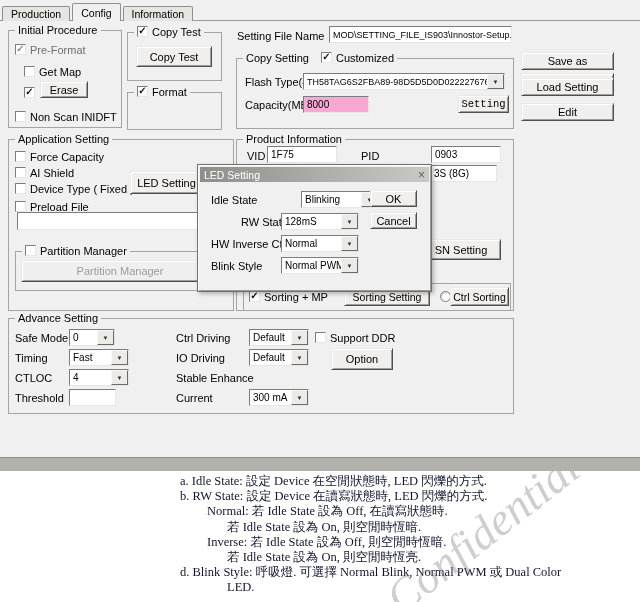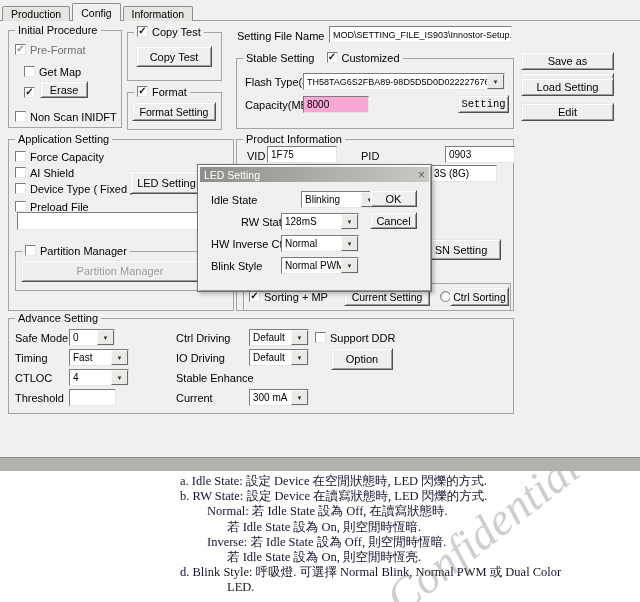--- a/index.html
+++ b/index.html
@@ -125,29 +125,28 @@
 
     <div class="grp" style="left:127px;top:92px;width:93px;height:36px;">
       <div class="legend">
         <div class="cb inline">
           <span class="bx">
               <span class="ck">✓</span>
             </span>
           <span class="lb">Format</span>
         </div>
       </div>
-      <div class="btn sm" style="left:4px;top:9px;width:84px;height:19px;">Format Setting</div>
     </div>
 
     <span class="lab" style="left:237px;top:30px;">Setting File Name</span>
     <div class="field" style="left:329px;top:26px;width:183px;height:17px;font-size:9px;">MOD\SETTING_FILE_IS903\Innostor-Setup.ini</div>
 
     <div class="grp" style="left:236px;top:58px;width:276px;height:69px;">
       <div class="legend">
-        <span class="lb">Stable Setting</span>
+        <span class="lb">Copy Setting</span>
         <div class="cb inline">
           <span class="bx">
               <span class="ck">✓</span>
             </span>
           <span class="lb">Customized</span>
         </div>
       </div>
       <span class="lab" style="left:8px;top:17px;">Flash Type(4)</span>
       <div class="combo" style="left:66px;top:14px;width:202px;height:17px;">
         <span class="val" style="font-size:9px;">TH58TAG6S2FBA89-98D5D5D0D022227676D5D5</span>
@@ -192,31 +191,31 @@
         </div>
         <div class="btn disabled" style="left:5px;top:8px;width:198px;height:22px;">Partition Manager</div>
       </div>
     </div>
 
     <div class="grp" style="left:236px;top:139px;width:276px;height:170px;">
       <span class="grp-name">Product Information</span>
       <span class="lab" style="left:10px;top:10px;">VID</span>
       <div class="field" style="left:30px;top:6px;width:70px;height:17px;">1F75</div>
       <span class="lab" style="left:124px;top:10px;">PID</span>
-      <div class="field" style="left:194px;top:6px;width:70px;height:17px;margin-left:14px;">0903</div>
+      <div class="field" style="left:194px;top:6px;width:70px;height:17px;">0903</div>
       <div class="field" style="left:30px;top:25px;width:230px;height:17px;padding-left:166px;">3S (8G)</div>
       <div class="btn" style="left:184px;top:99px;width:80px;height:21px;">SN Setting</div>
       <div class="grp" style="left:6px;top:143px;width:266px;height:26px;">
         <div class="cb" style="left:5px;top:6px;">
           <span class="bx">
               <span class="ck">✓</span>
             </span>
           <span class="lb">Sorting + MP</span>
         </div>
-        <div class="btn sm" style="left:100px;top:3px;width:86px;height:19px;">Current Setting</div>
+        <div class="btn sm" style="left:100px;top:3px;width:86px;height:19px;">Sorting Setting</div>
         <span class="radio" style="position:absolute;left:196px;top:7px;"></span>
         <div class="btn sm" style="left:206px;top:3px;width:59px;height:19px;">Ctrl Sorting</div>
       </div>
     </div>
 
     <div class="grp" style="left:8px;top:318px;width:504px;height:94px;">
       <span class="grp-name">Advance Setting</span>
       <span class="lab" style="left:6px;top:13px;">Safe Mode</span>
       <div class="combo" style="left:60px;top:10px;width:46px;height:17px;">
         <span class="val">0</span>

